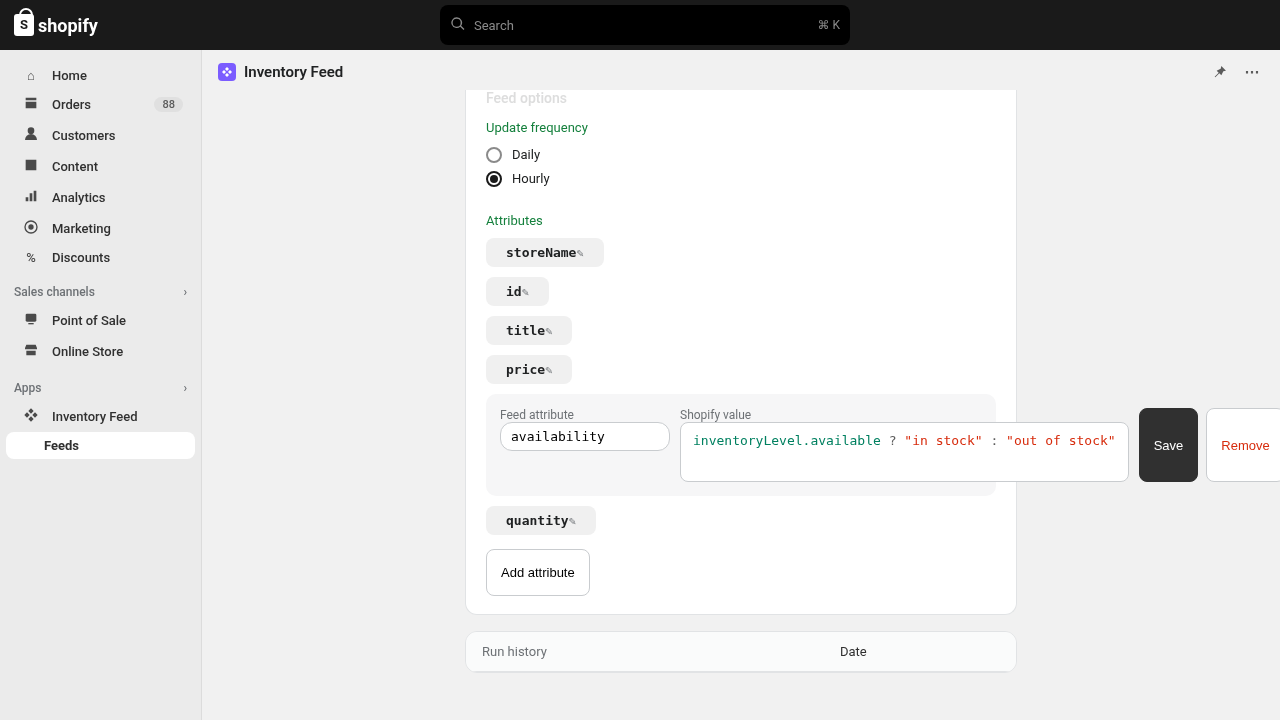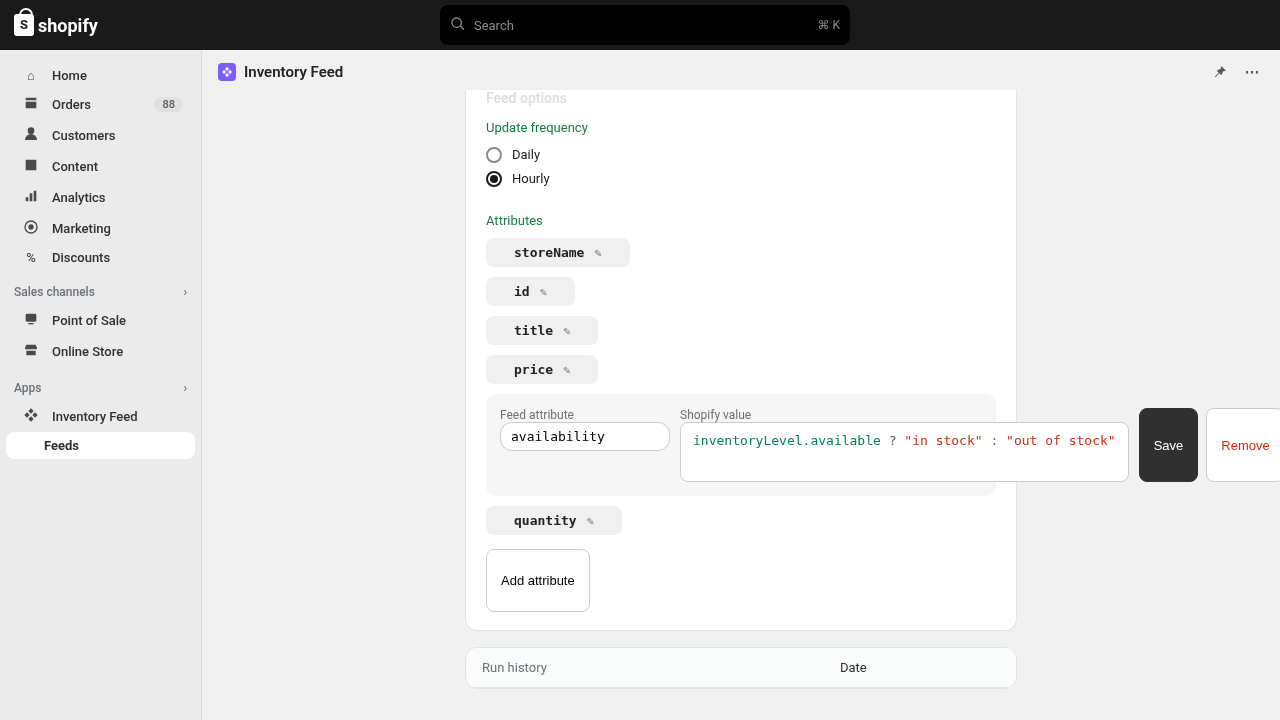--- a/index.html
+++ b/index.html
@@ -87,22 +87,22 @@
   width: 16px; height: 16px; border: 2px solid #8a8a8a; border-radius: 50%;
   display: inline-block; position: relative;
 }
 .radio.selected { border-color: #1a1a1a; }
 .radio.selected::after {
   content: ""; position: absolute; width: 8px; height: 8px; background: #1a1a1a;
   border-radius: 50%; top: 2px; left: 2px;
 }
 .tag-list { display: flex; flex-direction: column; gap: 10px; align-items: flex-start; margin-top: 10px; }
 .tag {
-  background: #f0f0f0; border-radius: 8px; padding: 7px 28px;
-  display: flex; align-items: center; gap: 10px;
+  background: #f0f0f0; border-radius: 8px; padding: 7px 20px;
+  display: flex; align-items: center; 
   font-family: ui-monospace, Menlo, monospace; font-size: 13px; font-weight: 600;
 }
 .tag .pen { color: #6d7175; cursor: pointer; font-size: 12px; }
 .edit-attr {
   background: #f6f6f7; border-radius: 10px; padding: 14px;
   display: flex; flex-direction: row; gap: 10px; width: 100%;
 }
 .small-label { font-size: 12px; color: #6d7175; }
 .inp {
   border: 1px solid #c9cccf; border-radius: 12px; padding: 6px 10px;
@@ -113,21 +113,21 @@
   border: 1px solid #c9cccf; border-radius: 8px; background: #fff;
   padding: 10px 12px; min-height: 60px;
   font-family: ui-monospace, Menlo, monospace; font-size: 13px;
   white-space: pre;
 }
 .tok-green { color: #008060; }
 .tok-grey  { color: #5c5c5c; }
 .tok-red   { color: #d72c0d; }
 .btn-row { display: flex; gap: 8px; }
 .btn {
-  border-radius: 8px; padding: 23px 14px; font-size: 13px; cursor: pointer;
+  border-radius: 8px; padding: 15px 14px; font-size: 13px; cursor: pointer;
   border: 1px solid #c9cccf; background: #fff;
 }
 .btn-primary { background: #303030; color: #fff; border-color: #303030; }
 .btn-danger  { color: #d72c0d; border-radius: 8px; }
 .btn-add { margin-top: 14px; }
 .history-card { padding: 0; overflow: hidden; }
 .hist-head, .hist-row {
   display: flex; align-items: center; padding: 12px 16px; font-size: 13px;
 }
 .hist-head { color: #6d7175; border-bottom: 1px solid #e1e3e5; background: #fafbfb; }

